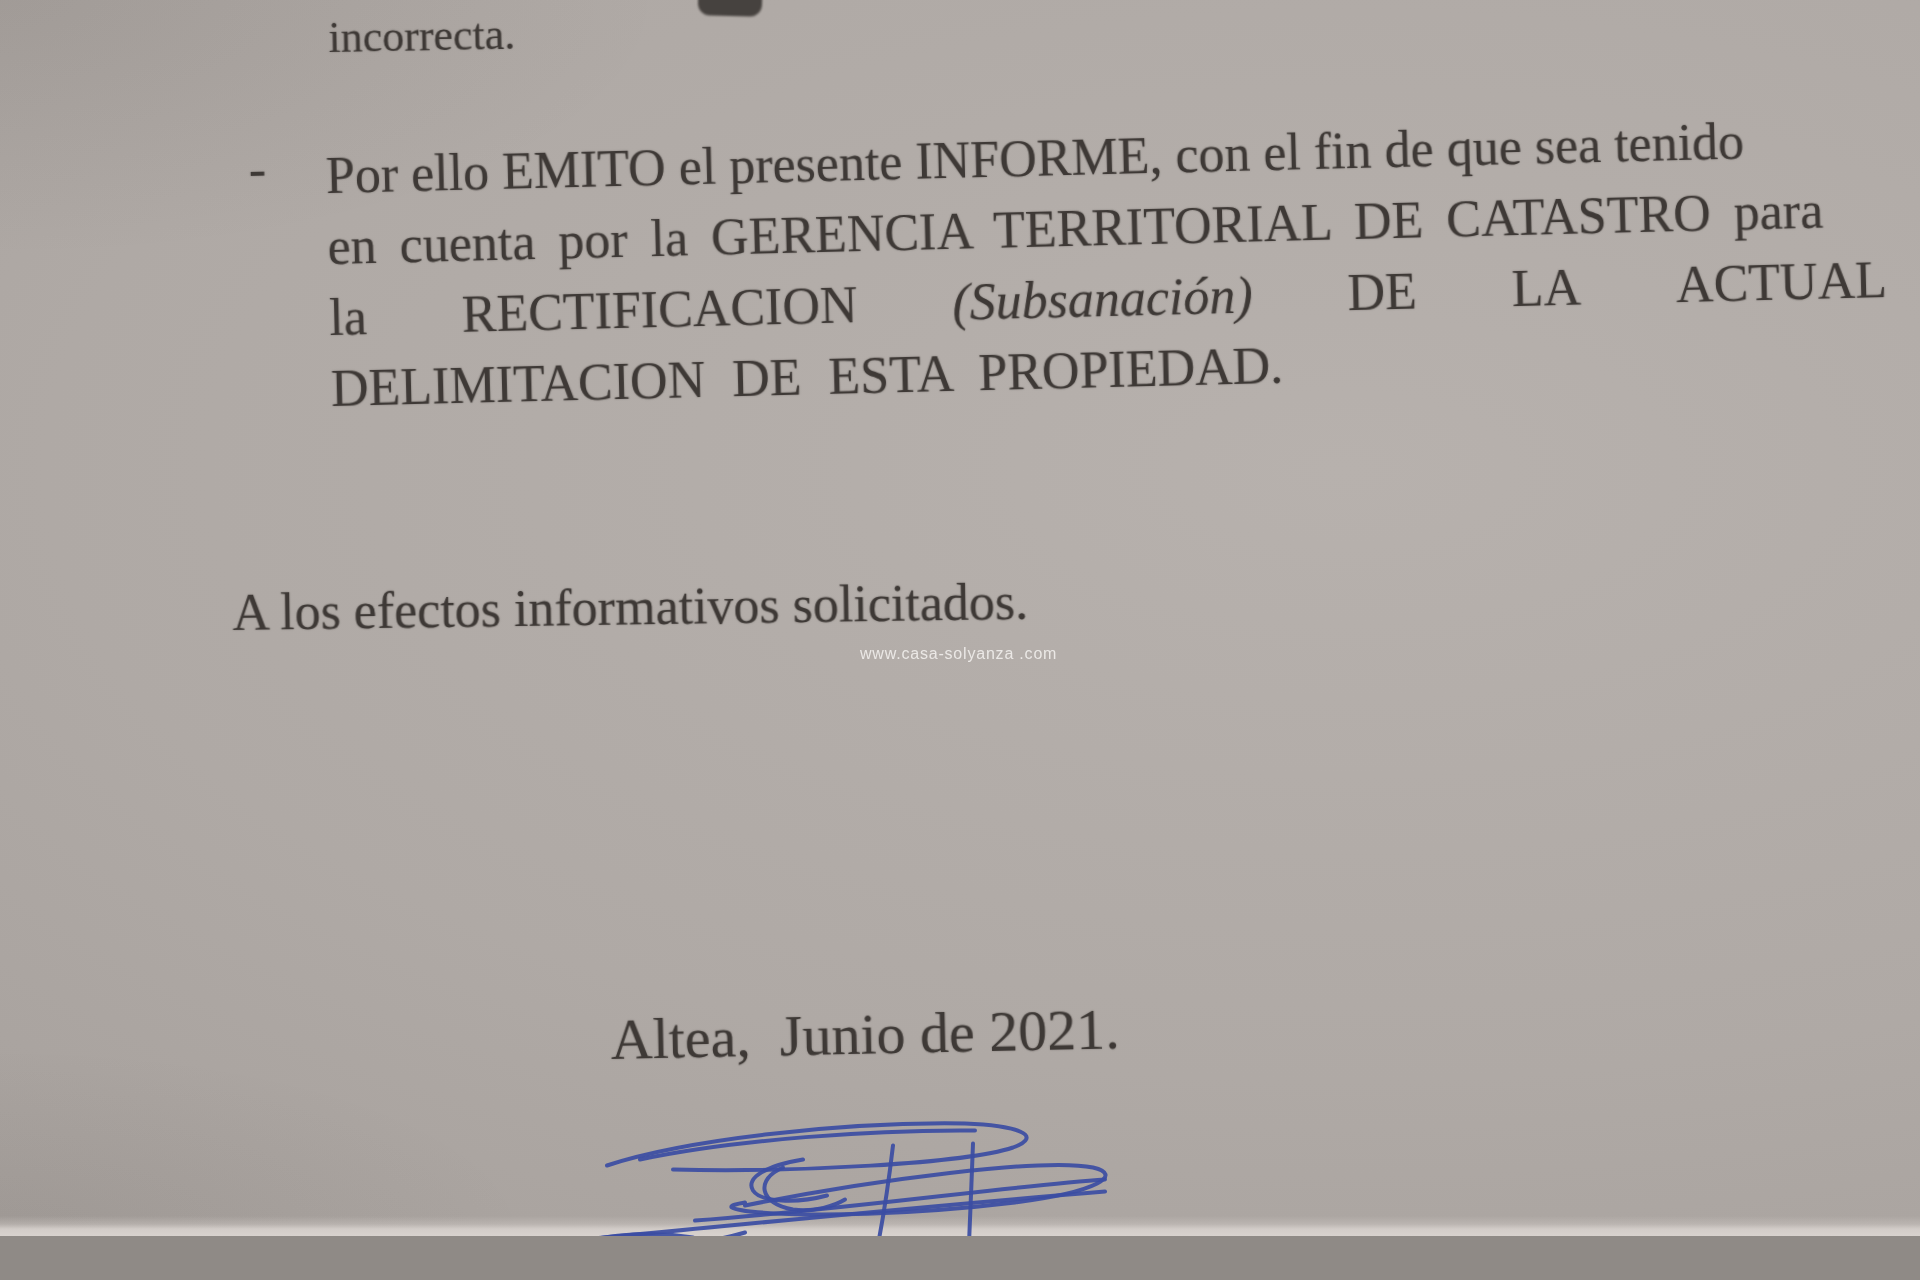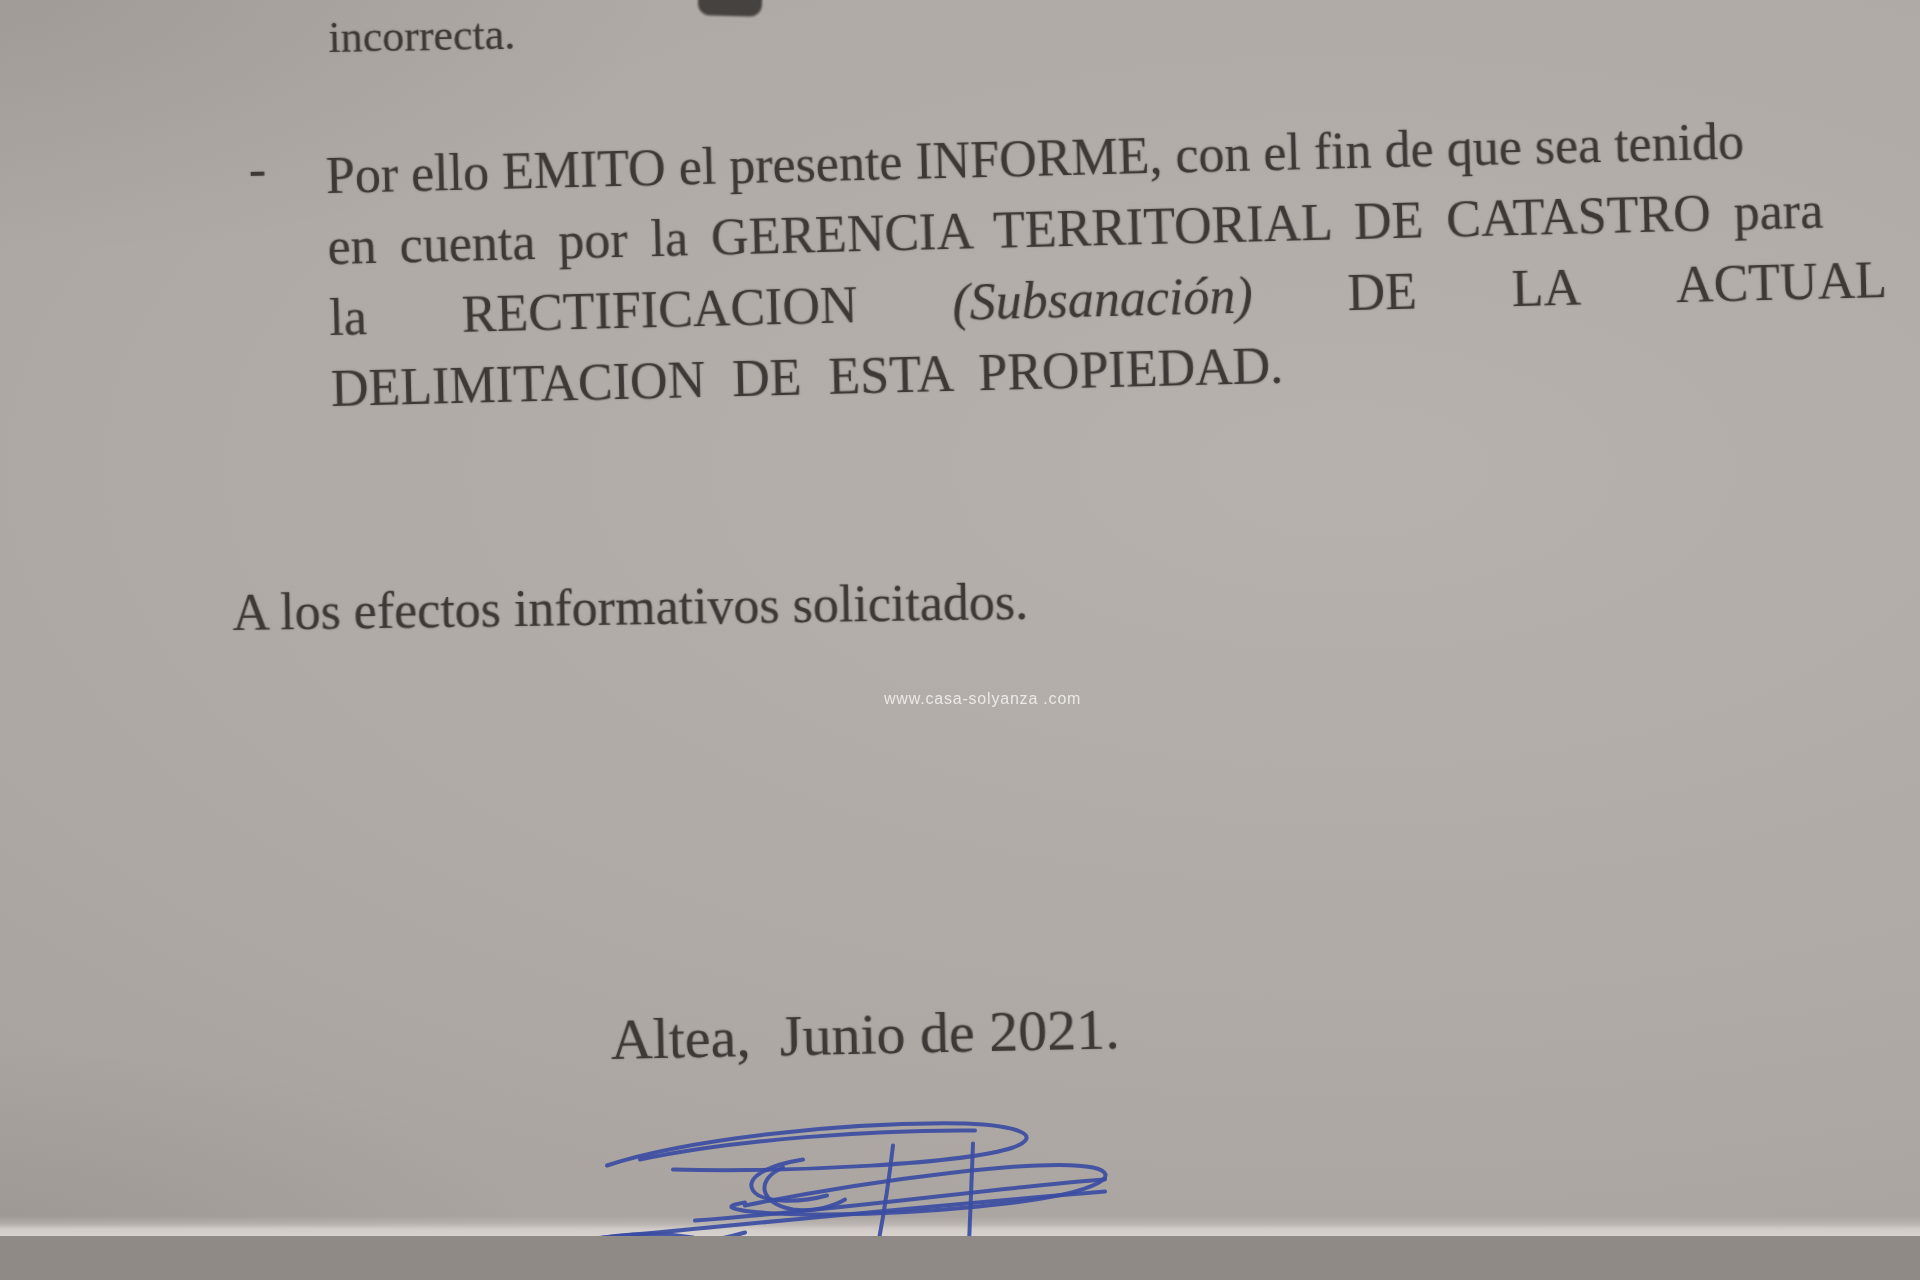--- a/index.html
+++ b/index.html
@@ -43,26 +43,25 @@
     width:1558px;
   }
   .line3 .it{ font-style:italic; }
   .line4{ word-spacing:14px; }
   .closing-line{
     left:232px; top:583px;
     font-size:52px;
     transform:rotate(-0.8deg); transform-origin:left top;
   }
   .watermark{
-    left:884px; top:645px;
+    left:860px; top:645px;
     font-family:"Liberation Sans", sans-serif;
     font-size:16px; letter-spacing:0.8px;
     color:rgba(243,240,238,0.88);
     white-space:nowrap;
-    margin-top:45px;
   }
   .date-line{
     left:610px; top:1006px;
     font-size:58px;
     white-space:pre;
     transform:rotate(-1.2deg); transform-origin:left top;
   }
   .top-smudge{
     left:698px; top:-8px;
     width:64px; height:24px;

